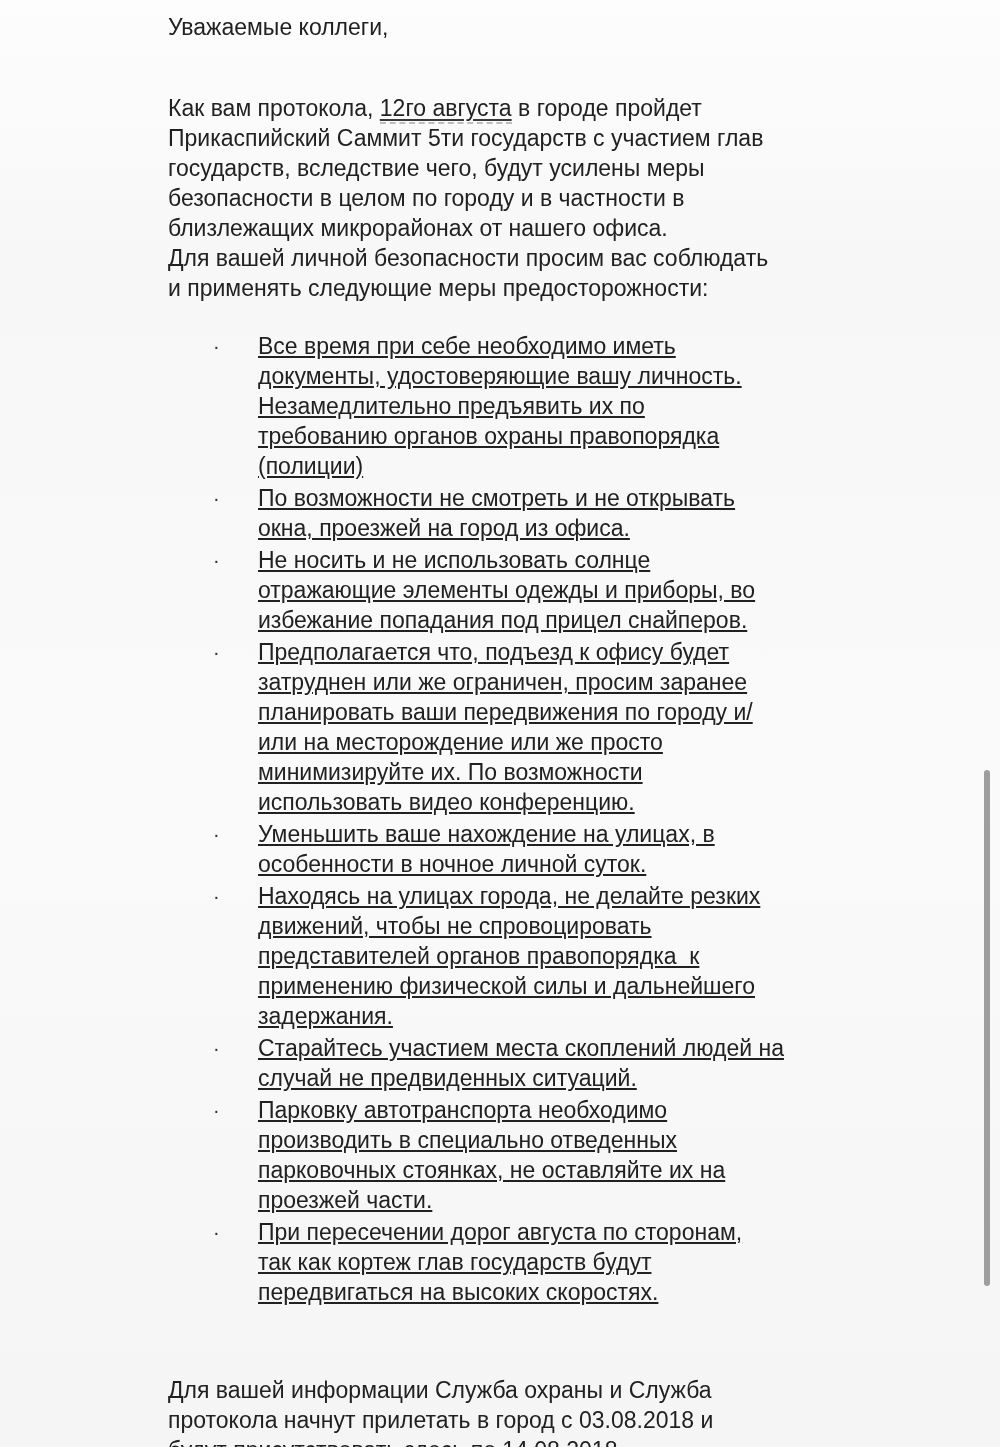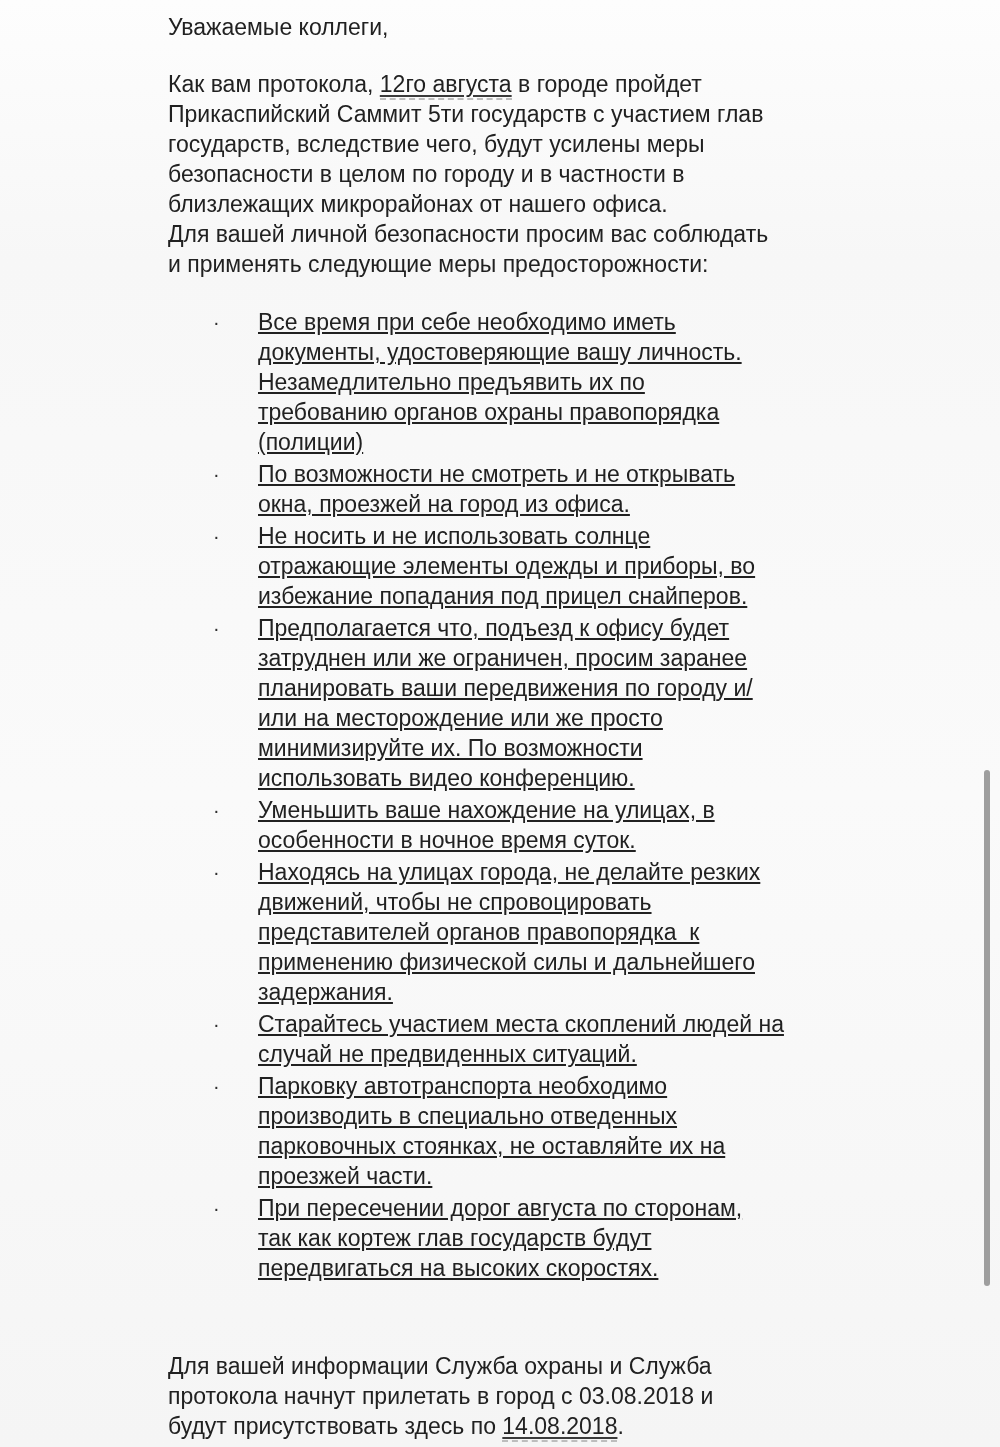--- a/index.html
+++ b/index.html
@@ -21,21 +21,21 @@
     color:var(--text);
     overflow:hidden;
   }
   .doc{
     position:absolute;
     top:12px;
     left:168px;
     width:740px;
   }
   p{white-space:pre-wrap;}
-  .greeting{margin-bottom:27px;}
+  .greeting{margin-bottom:51px;}
   .underlined{
     text-decoration:underline;
     text-decoration-color:#3a3a3a;
     text-underline-offset:3px;
     border-bottom:2px dashed var(--dash);
     padding-bottom:1px;
   }
   ul.precautions{
     list-style:none;
     margin:28px 0 0 0;
@@ -117,21 +117,21 @@
 планировать ваши передвижения по городу и/
 или на месторождение или же просто
 минимизируйте их. По возможности
 использовать видео конференцию.</span>
     </li>
 
     <li>
       <span class="spacer"></span>
       <span class="marker">·</span>
       <span class="btxt">Уменьшить ваше нахождение на улицах, в
-особенности в ночное время суток.</span>
+особенности в ночное личной суток.</span>
     </li>
 
     <li>
       <span class="spacer"></span>
       <span class="marker">·</span>
       <span class="btxt">Находясь на улицах города, не делайте резких
 движений, чтобы не спровоцировать
 представителей органов правопорядка  к
 применению физической силы и дальнейшего
 задержания.</span>

